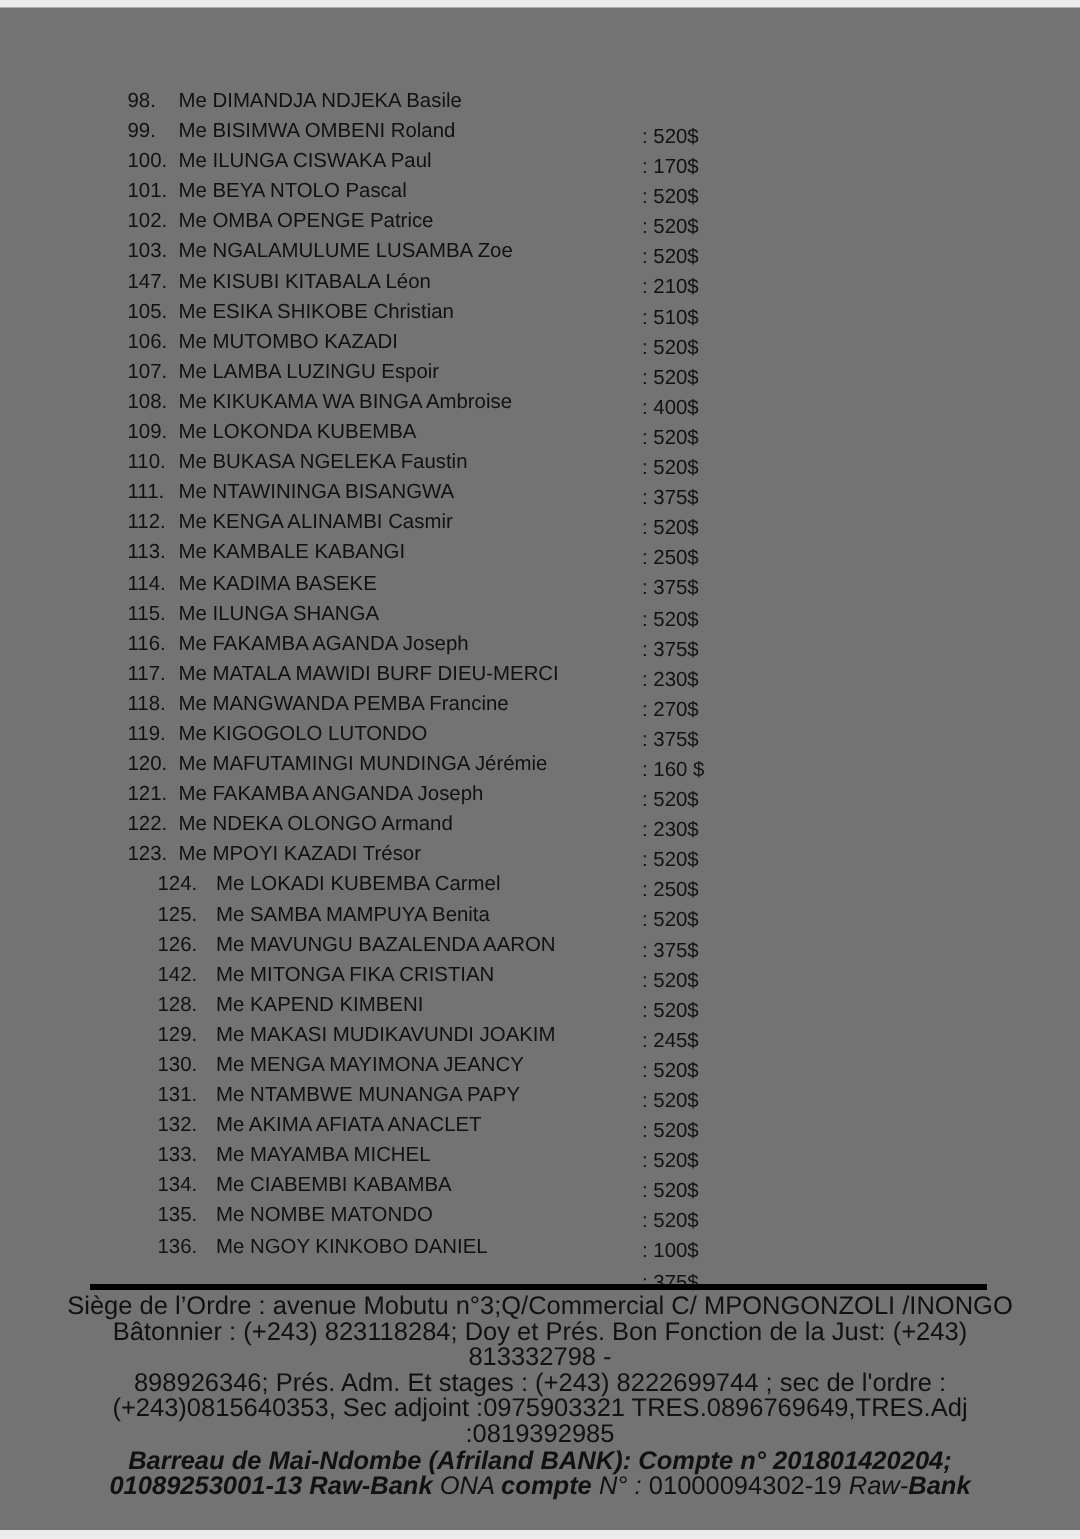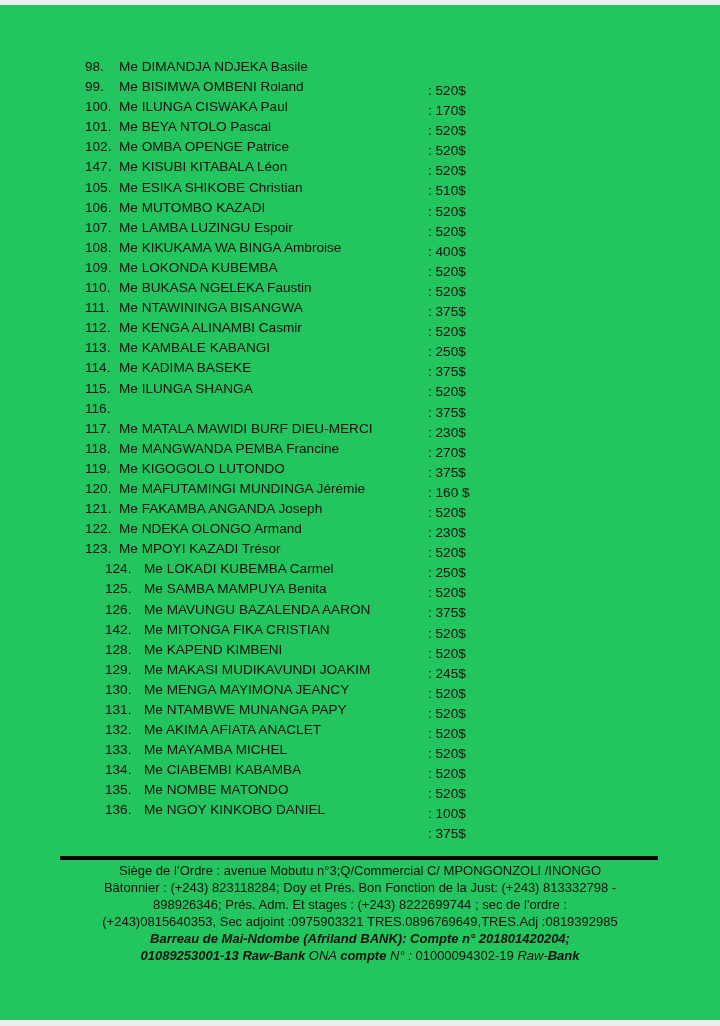--- a/index.html
+++ b/index.html
@@ -4,21 +4,21 @@
 <style>
   html, body { margin: 0; padding: 0; }
   body {
     width: 720px; height: 1026px;
     background: #ffffff;
     font-family: "Liberation Sans", sans-serif;
     color: #111111;
     overflow: hidden;
     position: relative;
   }
-  .page { position: absolute; inset: 0; background: #22c55e; }
+  .page { position: absolute; inset: 0; background: #737373; }
   .edge-top {
     position: absolute; top: 0; left: 0; right: 0; height: 5px;
     background: #ececec;
   }
   .edge-bottom {
     position: absolute; bottom: 0; left: 0; right: 0; height: 6px;
     background: #ececec;
   }
   .list {
     position: absolute; top: 57px; left: 0; width: 720px;
@@ -31,21 +31,21 @@
   .row .amt { left: 428px; margin-top: 24px; }
   .row.ind2 .num { left: 105px; }
   .row.ind2 .nm  { left: 144px; }
   .divider {
     position: absolute; top: 856px; left: 60px; width: 598px; height: 4px;
     background: #000000;
   }
   .footer {
     position: absolute; top: 862px; left: 40px; width: 640px;
     text-align: center;
-    font-size: 13px; line-height: 17.1px;
+    font-size: 17px; line-height: 17.1px;
   }
   .fline { white-space: pre-wrap; }
   .s-regular { font-style: normal; font-weight: normal; }
   .s-italic { font-style: italic; font-weight: normal; }
   .s-bold-italic { font-style: italic; font-weight: bold; }
 </style>
 </head>
 <body style="background: rgb(255, 255, 255); color: rgb(17, 17, 17);">
 
 <div class="page">
@@ -71,20 +71,25 @@
         <span class="num">101.</span>
         <span class="nm">Me BEYA NTOLO Pascal</span>
         <span class="amt">: 520$</span>
       </div>
       <div class="row">
         <span class="num">102.</span>
         <span class="nm">Me OMBA OPENGE Patrice</span>
         <span class="amt">: 520$</span>
       </div>
       <div class="row">
+        <span class="num">103.</span>
+        <span class="nm">Me NGALAMULUME LUSAMBA Zoe</span>
+        <span class="amt">: 210$</span>
+      </div>
+      <div class="row">
         <span class="num">147.</span>
         <span class="nm">Me KISUBI KITABALA Léon</span>
         <span class="amt">: 510$</span>
       </div>
       <div class="row">
         <span class="num">105.</span>
         <span class="nm">Me ESIKA SHIKOBE Christian</span>
         <span class="amt">: 520$</span>
       </div>
       <div class="row">
@@ -132,20 +137,21 @@
         <span class="nm">Me KADIMA BASEKE</span>
         <span class="amt">: 520$</span>
       </div>
       <div class="row">
         <span class="num">115.</span>
         <span class="nm">Me ILUNGA SHANGA</span>
         <span class="amt">: 375$</span>
       </div>
       <div class="row">
         <span class="num">116.</span>
+        <span class="nm">Me FAKAMBA AGANDA Joseph</span>
         <span class="amt">: 230$</span>
       </div>
       <div class="row">
         <span class="num">117.</span>
         <span class="nm">Me MATALA MAWIDI BURF DIEU-MERCI</span>
         <span class="amt">: 270$</span>
       </div>
       <div class="row">
         <span class="num">118.</span>
         <span class="nm">Me MANGWANDA PEMBA Francine</span>

